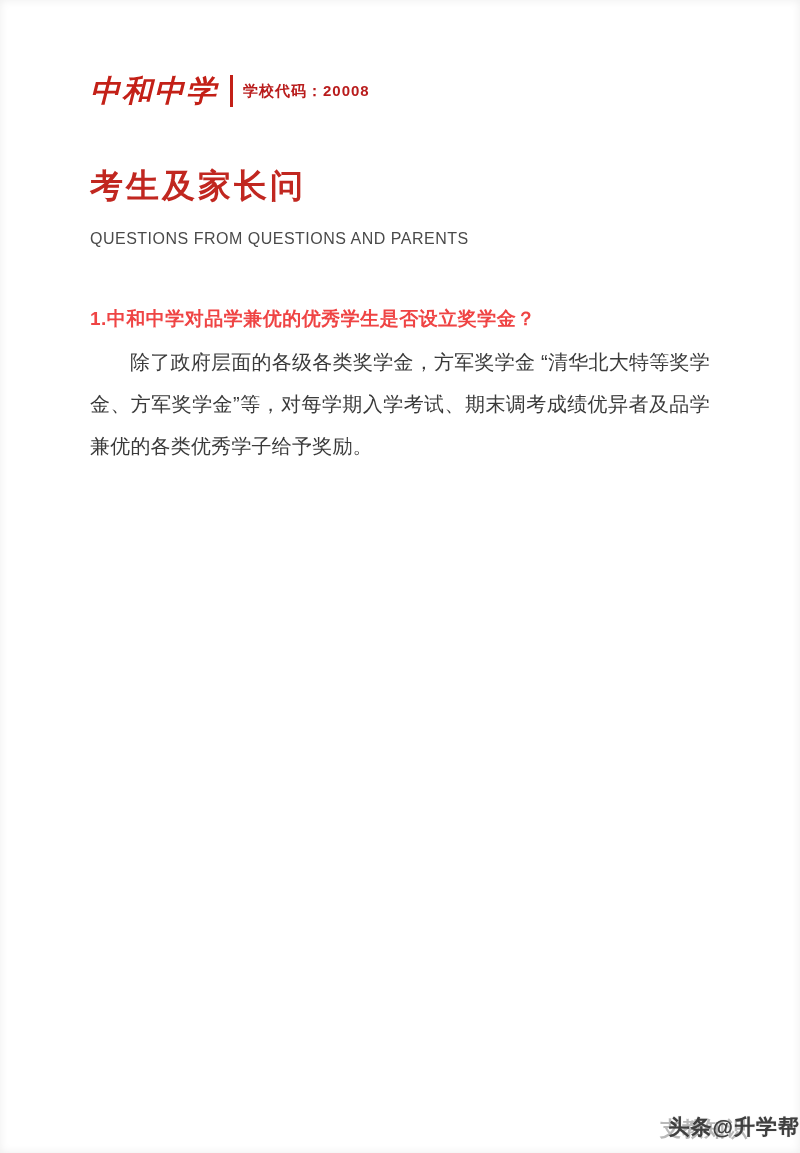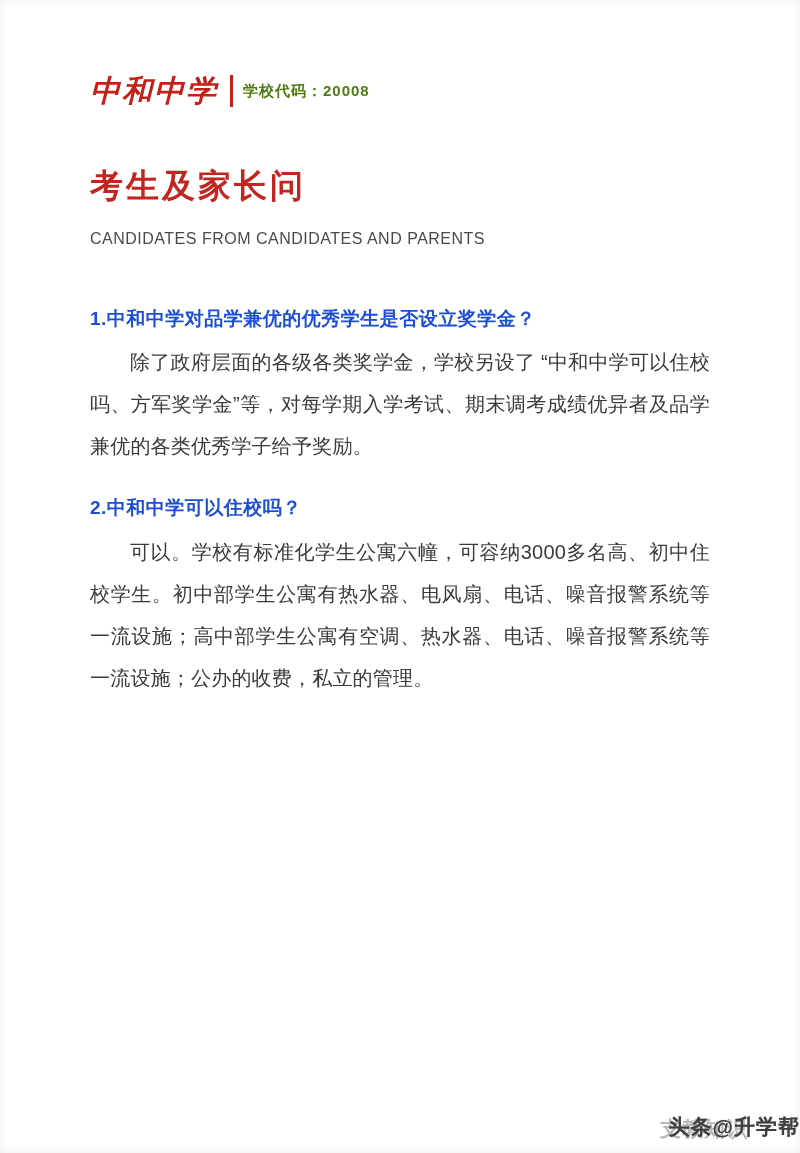--- a/index.html
+++ b/index.html
@@ -36,21 +36,21 @@
   }
   .header-divider {
     width: 3px;
     height: 32px;
     background: #c32017;
     margin-right: 10px;
   }
   .school-code {
     font-size: 15px;
     font-weight: bold;
-    color: #4d7c0f;
+    color: #b91c1c;
     letter-spacing: 1px;
   }
   
   .title-block { text-align: left; }
   .main-title {
     margin-top: 56px;
     font-size: 33px;
     font-weight: bold;
     color: #c12720;
     letter-spacing: 3px;
@@ -59,21 +59,21 @@
   .subtitle {
     margin-top: 24px;
     font-size: 16px;
     color: #4a4a4a;
     letter-spacing: 0.5px;
   }
   
   .faq { margin-top: 58px; }
   .faq-item { margin-bottom: 24px; }
   .question {
-    color: #1d4ed8;
+    color: #ef4444;
     font-weight: bold;
     font-size: 19px;
     line-height: 1.35;
     margin-bottom: 10px;
     letter-spacing: 0.5px;
     margin-top: 28px;
   }
   .answer {
     font-size: 20px;
     line-height: 2.1;
@@ -115,34 +115,30 @@
 <div class="page">
 
   <div class="header">
     <span class="logo">中和中学</span>
     <span class="header-divider"></span>
     <span class="school-code">学校代码：20008</span>
   </div>
 
   <div class="title-block">
     <div class="main-title">考生及家长问</div>
-    <div class="subtitle">CANDIDATES FROM CANDIDATES AND PARENTS</div>
+    <div class="subtitle">QUESTIONS FROM QUESTIONS AND PARENTS</div>
   </div>
 
   <div class="faq">
 
     <div class="faq-item">
       <div class="question">1.中和中学对品学兼优的优秀学生是否设立奖学金？</div>
-      <div class="answer">除了政府层面的各级各类奖学金，学校另设了 “中和中学可以住校吗、方军奖学金”等，对每学期入学考试、期末调考成绩优异者及品学兼优的各类优秀学子给予奖励。</div>
+      <div class="answer">除了政府层面的各级各类奖学金，方军奖学金 “清华北大特等奖学金、方军奖学金”等，对每学期入学考试、期末调考成绩优异者及品学兼优的各类优秀学子给予奖励。</div>
     </div>
 
-    <div class="faq-item">
-      <div class="question">2.中和中学可以住校吗？</div>
-      <div class="answer">可以。学校有标准化学生公寓六幢，可容纳3000多名高、初中住校学生。初中部学生公寓有热水器、电风扇、电话、噪音报警系统等一流设施；高中部学生公寓有空调、热水器、电话、噪音报警系统等一流设施；公办的收费，私立的管理。</div>
-    </div>
 
     <div class="faq-item">
     </div>
 
     <div class="faq-item">
     </div>
 
   </div>
 
   <div class="watermark">

